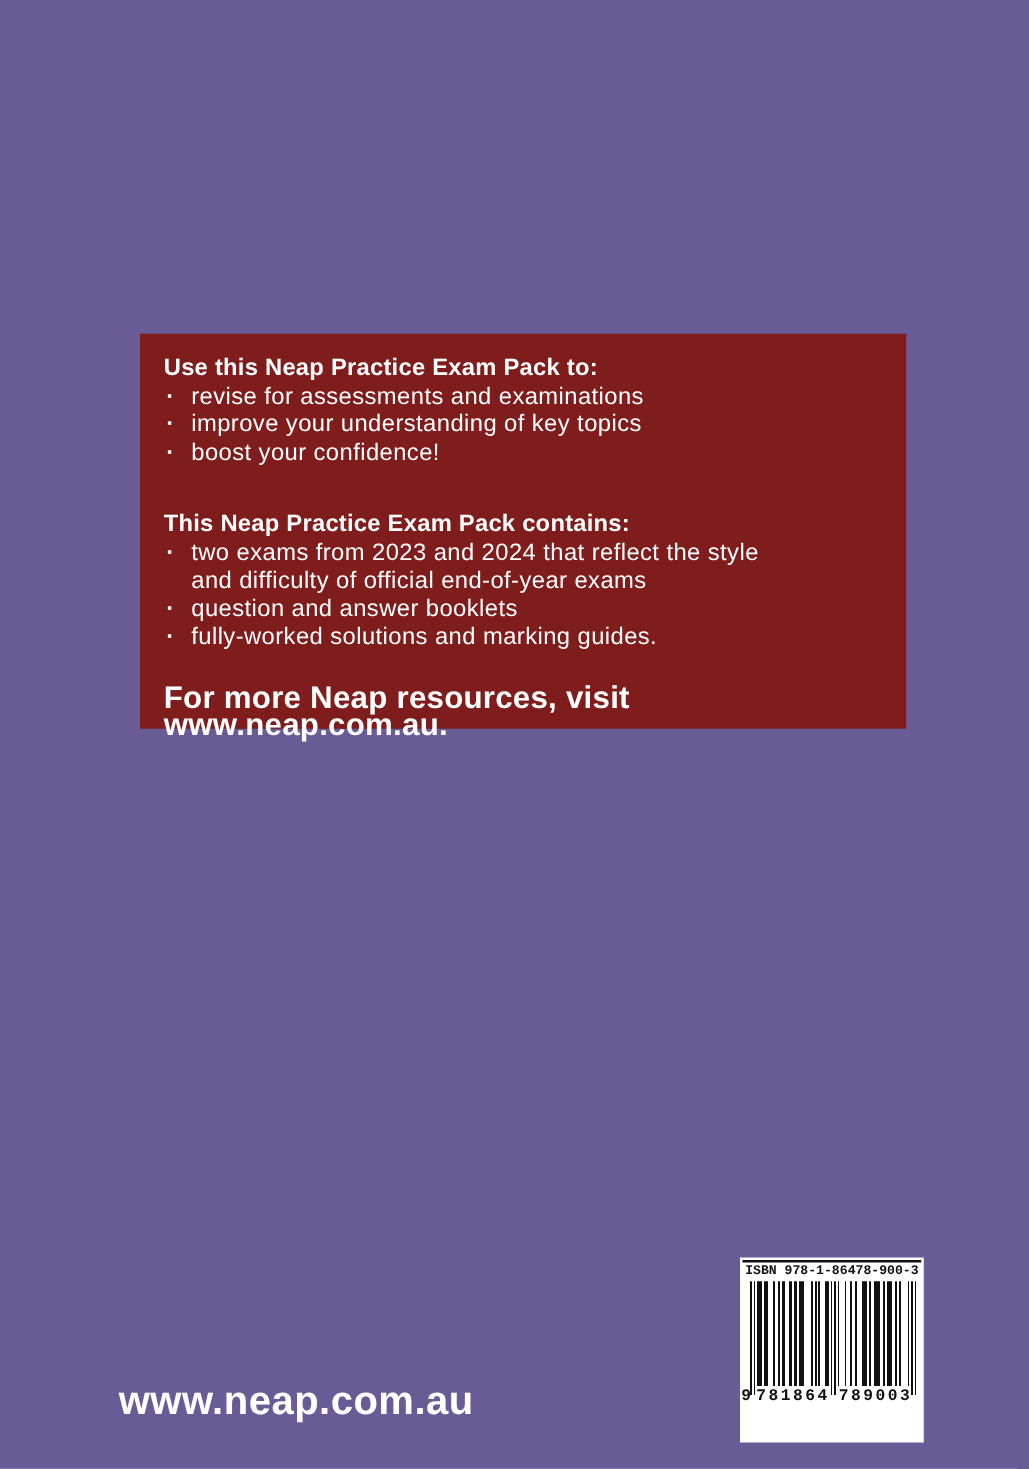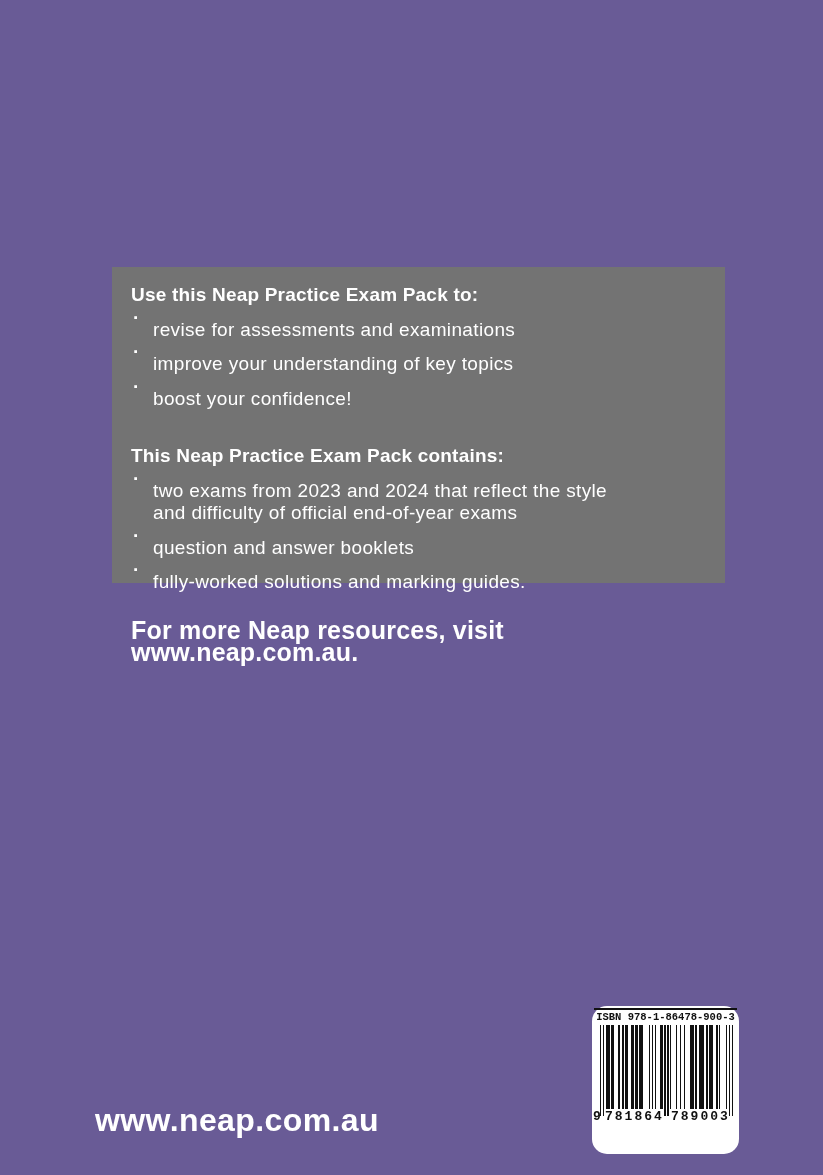--- a/index.html
+++ b/index.html
@@ -12,21 +12,21 @@
     overflow: hidden;
   }
 
   
   .info-box {
     position: absolute;
     left: 112px;
     top: 267px;
     width: 613px;
     height: 316px;
-    background: #737373;
+    background: #7f1d1d;
     box-sizing: border-box;
     padding: 17px 20px 0 19px;
     color: #ffffff;
   }
   .info-box h2 {
     margin: 0;
     font-size: 19px;
     line-height: 22.5px;
     font-weight: 700;
     letter-spacing: 0.2px;
@@ -42,38 +42,37 @@
     font-size: 19px;
     line-height: 22.5px;
     letter-spacing: 0.35px;
     font-weight: 400;
   }
   .info-box .dot {
     flex: 0 0 20px;
     padding-left: 2px;
     font-weight: 700;
   }
-  .info-box .bt { max-width: 485px; margin-top: 12px; }
+  .info-box .bt { max-width: 485px; }
   .footer-note {
     margin: 25px 0 0 0;
     font-size: 25px;
     line-height: 22.5px;
     font-weight: 700;
     letter-spacing: 0.2px;
   }
 
   
   .barcode {
     position: absolute;
     left: 592px;
     top: 1006px;
     width: 147px;
     height: 148px;
     background: #ffffff;
-    border-radius: 15px;
   }
   .bc-rule {
     position: absolute;
     top: 2px; left: 2px; right: 2px;
     height: 2px;
     background: #111111;
   }
   .bc-isbn {
     position: absolute;
     top: 5px; left: 0; right: 0;

